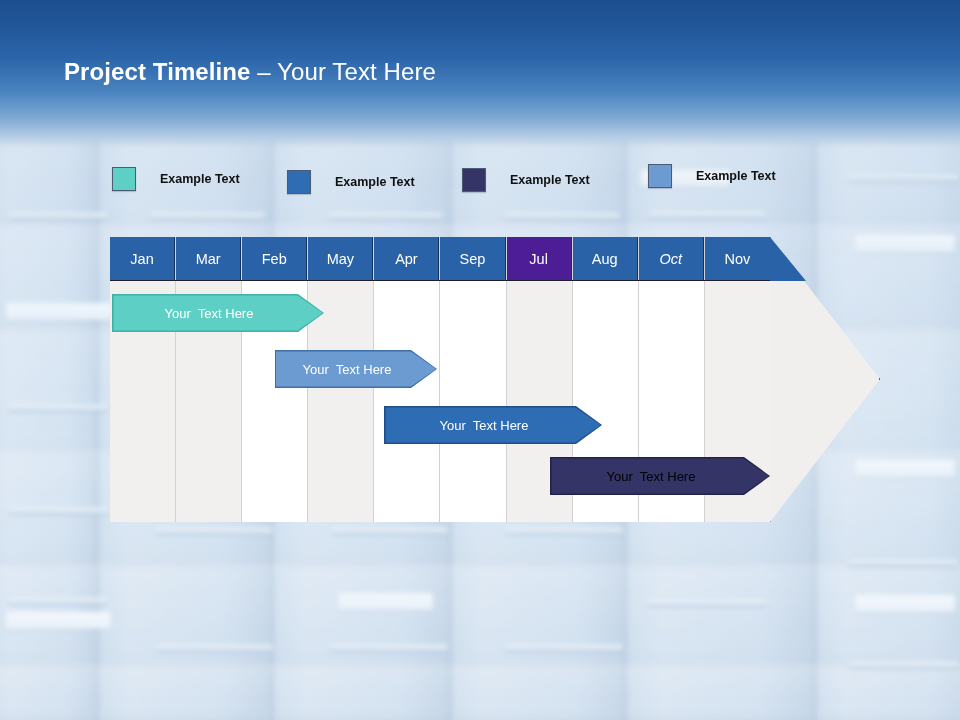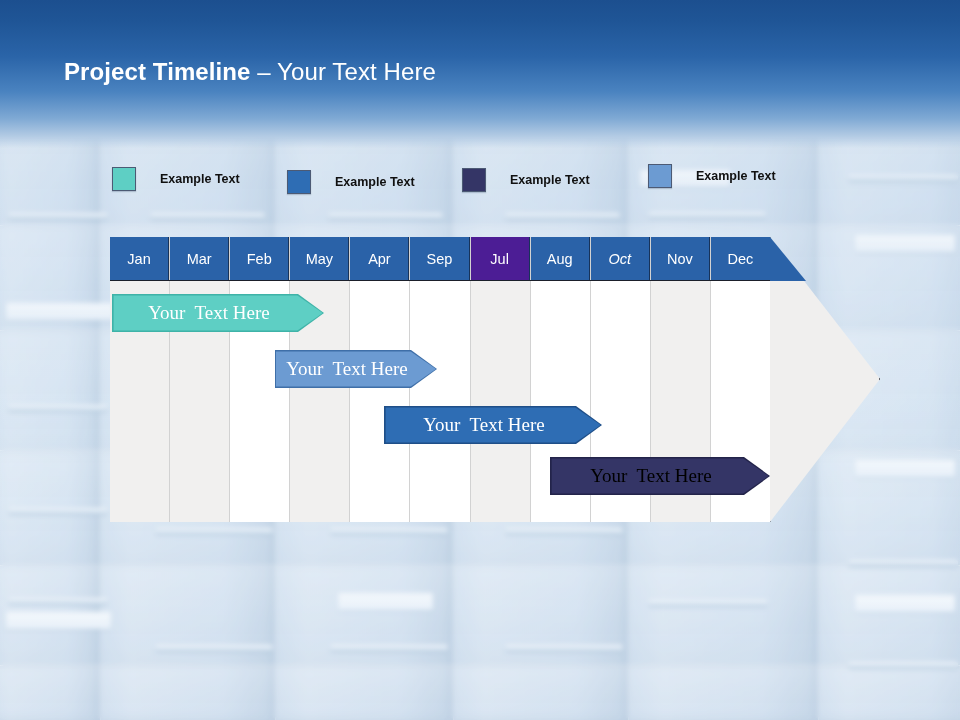--- a/index.html
+++ b/index.html
@@ -143,24 +143,23 @@
   }
   .bar-outline {
     position: absolute; inset: 0;
     clip-path: polygon(0 0, calc(100% - 26px) 0, 100% 50%, calc(100% - 26px) 100%, 0 100%);
   }
   .bar-label {
     position: relative; z-index: 2;
     width: 100%;
     text-align: center;
     padding-right: 18px;
-    font-size: 19px;
+    font-size: 13px;
     white-space: pre;
     box-sizing: border-box;
-    font-family: Liberation Serif, serif;
   }
 </style>
 </head>
 <body>
 
 <div id="bg-photo">
   <div class="cab-col" style="left:-10px;width:110px;"></div>
   <div class="cab-col" style="left:100px;width:175px;"></div>
   <div class="cab-col" style="left:275px;width:178px;"></div>
   <div class="cab-col" style="left:453px;width:175px;"></div>
@@ -265,24 +264,20 @@
         <div class="col-body" style="background: rgb(255, 255, 255);"></div>
       </div>
       <div class="month-col alt">
         <div class="col-head" style="background: rgb(42, 98, 168); color: rgb(255, 255, 255); font-style: italic;">Oct</div>
         <div class="col-body" style="background: rgb(255, 255, 255);"></div>
       </div>
       <div class="month-col">
         <div class="col-head" style="background: rgb(42, 98, 168); color: rgb(255, 255, 255);">Nov</div>
         <div class="col-body" style="background: rgb(241, 240, 239);"></div>
       </div>
-      <div class="month-col alt">
-        <div class="col-head" style="background: rgb(42, 98, 168); color: rgb(255, 255, 255);">Dec</div>
-        <div class="col-body" style="background: rgb(255, 255, 255);"></div>
-      </div>
     </div>
   <div id="head-baseline"></div>
 <div class="task-bar" style="left: 112px; top: 294px; width: 212px; height: 38px;">
       <div class="bar-outline" style="background: rgb(63, 179, 168);"></div>
       <div class="bar-shape" style="background: rgb(94, 207, 196); transform: scale(0.988, 0.94);"></div>
       <div class="bar-label" style="color: rgb(255, 255, 255);">Your  Text Here</div>
     </div>
     <div class="task-bar" style="left: 275px; top: 350px; width: 162px; height: 38px;">
       <div class="bar-outline" style="background: rgb(63, 111, 168);"></div>
       <div class="bar-shape" style="background: rgb(108, 155, 210); transform: scale(0.988, 0.94);"></div>

